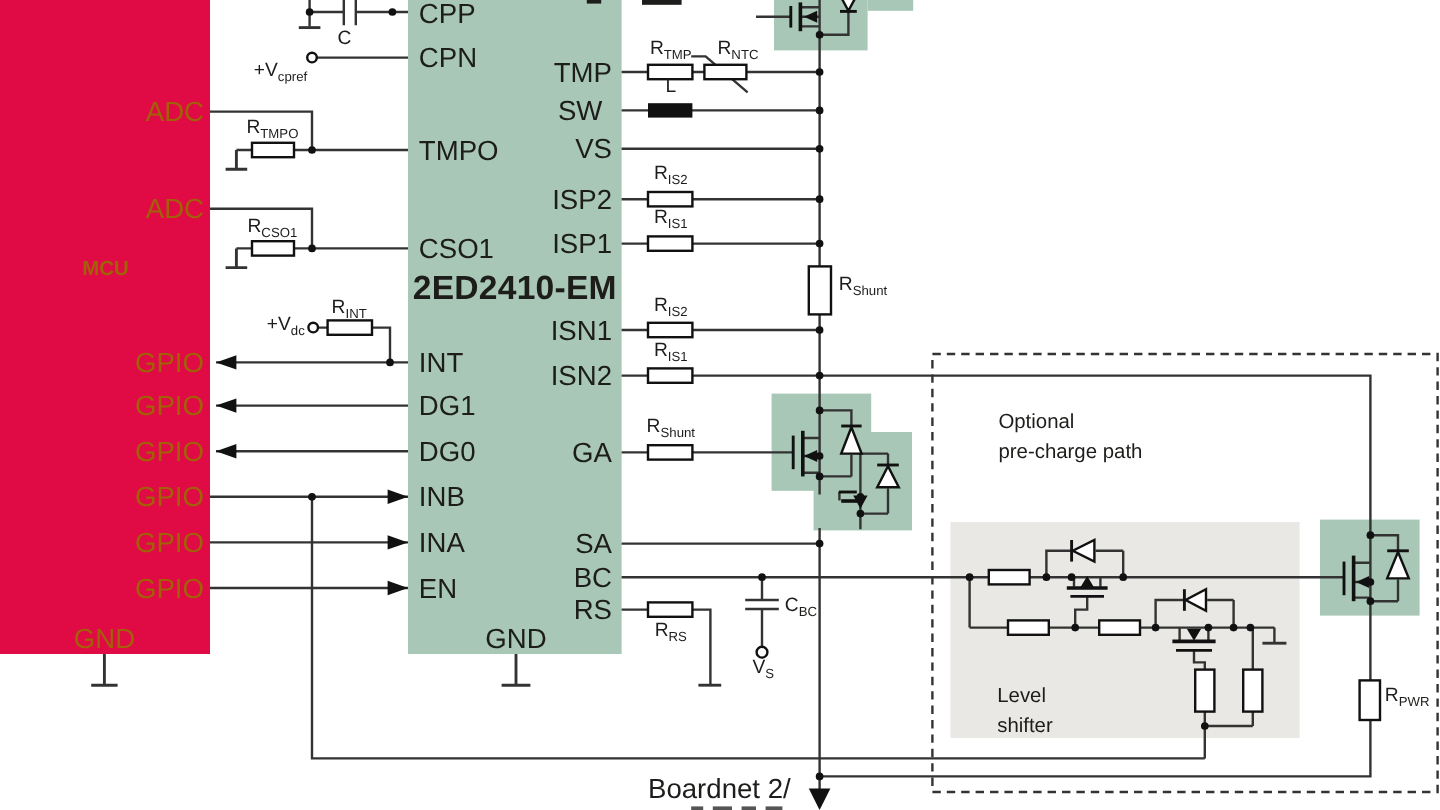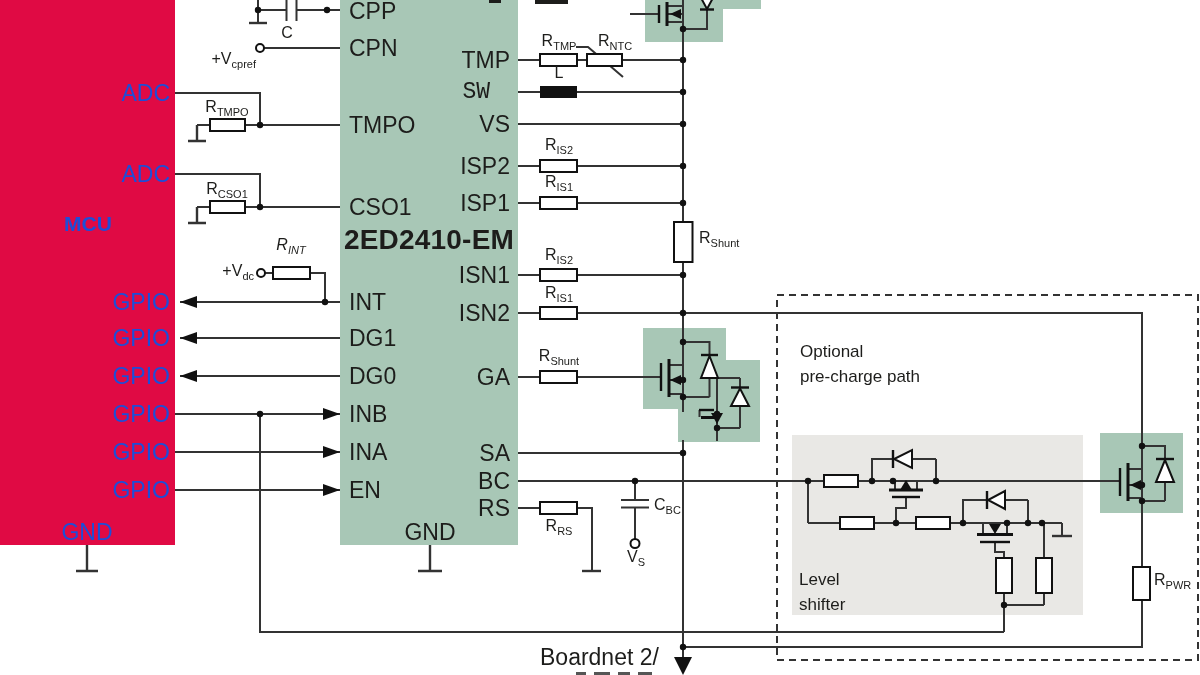--- a/index.html
+++ b/index.html
@@ -3,29 +3,29 @@
 <meta charset="utf-8">
 <style>
   html,body{margin:0;padding:0;background:#fff;}
   #stage{position:relative;width:1200px;height:675px;background:#ffffff;overflow:hidden;
          font-family:"Liberation Sans",sans-serif;color:#1d1d1b;}
   .block{position:absolute;}
   #mcu-block{left:0;top:0;width:175px;height:545px;background:#e00a44;z-index:1;}
   #chip-block{left:340px;top:0;width:178px;height:545px;background:#a8c7b6;z-index:1;}
   #wires-svg{position:absolute;left:0;top:0;z-index:2;}
   .lbl{position:absolute;z-index:3;font-size:23px;line-height:22px;white-space:nowrap;}
-  .white{color:#1d4ed8;}
+  .white{color:#a16207;}
   .bold{font-weight:bold;}
   .ctr{text-align:center;}
   .rgt{text-align:right;}
   .comp{font-size:16px;line-height:20px;}
   .lbl sub{font-size:11px;line-height:10px;}
-  .title-mcu{font-size:21px;}
+  .title-mcu{font-size:17px;}
   .title-chip{font-size:28px;letter-spacing:0.2px;}
-  .ann{font-size:17px;line-height:25px;}
+  .ann{font-size:17px;line-height:25px;margin-left:32px;}
 </style>
 </head>
 <body>
 
 <div id="stage">
 
   <div id="mcu-block" class="block"></div>
   <div id="chip-block" class="block"></div>
 
   <svg id="wires-svg" width="1200" height="675" viewBox="0 0 1200 675">
@@ -244,34 +244,34 @@
   <div class="lbl" style="left:349px;top:291px;">INT</div>
   <div class="lbl" style="left:349px;top:327px;">DG1</div>
   <div class="lbl" style="left:349px;top:365px;">DG0</div>
   <div class="lbl" style="left:349px;top:403px;">INB</div>
   <div class="lbl" style="left:349px;top:441px;">INA</div>
   <div class="lbl" style="left:349px;top:479px;">EN</div>
   <div class="lbl bold title-chip ctr" style="left:340px;top:229px;width:178px;">2ED2410-EM</div>
   <div class="lbl ctr" style="left:400px;top:521px;width:60px;">GND</div>
 
   <div class="lbl rgt" style="left:420px;top:49px;width:90px;">TMP</div>
-  <div class="lbl rgt" style="left:400px;top:81px;width:90px;font-family:Liberation Mono, monospace;">SW</div>
+  <div class="lbl rgt" style="left:412px;top:81px;width:90px;">SW</div>
   <div class="lbl rgt" style="left:420px;top:113px;width:90px;">VS</div>
   <div class="lbl rgt" style="left:420px;top:155px;width:90px;">ISP2</div>
   <div class="lbl rgt" style="left:420px;top:192px;width:90px;">ISP1</div>
   <div class="lbl rgt" style="left:420px;top:264px;width:90px;">ISN1</div>
   <div class="lbl rgt" style="left:420px;top:302px;width:90px;">ISN2</div>
   <div class="lbl rgt" style="left:420px;top:366px;width:90px;">GA</div>
   <div class="lbl rgt" style="left:420px;top:442px;width:90px;">SA</div>
   <div class="lbl rgt" style="left:420px;top:470px;width:90px;">BC</div>
   <div class="lbl rgt" style="left:420px;top:497px;width:90px;">RS</div>
 
   <div class="lbl comp ctr" style="left:192px;top:97px;width:70px;"><span>R</span><sub>TMPO</sub></div>
   <div class="lbl comp ctr" style="left:192px;top:179px;width:70px;"><span>R</span><sub>CSO1</sub></div>
-  <div class="lbl comp ctr" style="left:256px;top:235px;width:70px;font-style:italic;"><span>R</span><sub>INT</sub></div>
+  <div class="lbl comp ctr" style="left:256px;top:247px;width:70px;"><span>R</span><sub>INT</sub></div>
   <div class="lbl comp rgt" style="left:176px;top:49px;width:80px;"><span>+V</span><sub>cpref</sub></div>
   <div class="lbl comp rgt" style="left:174px;top:261px;width:80px;"><span>+V</span><sub>dc</sub></div>
   <div class="lbl comp ctr" style="left:277px;top:23px;width:20px;"><span>C</span><sub></sub></div>
   <div class="lbl comp ctr" style="left:524px;top:31px;width:70px;"><span>R</span><sub>TMP</sub></div>
   <div class="lbl comp ctr" style="left:580px;top:31px;width:70px;"><span>R</span><sub>NTC</sub></div>
   <div class="lbl comp ctr" style="left:544px;top:63px;width:30px;"><span>L</span><sub></sub></div>
   <div class="lbl comp ctr" style="left:524px;top:135px;width:70px;"><span>R</span><sub>IS2</sub></div>
   <div class="lbl comp ctr" style="left:524px;top:172px;width:70px;"><span>R</span><sub>IS1</sub></div>
   <div class="lbl comp" style="left:699px;top:228px;"><span>R</span><sub>Shunt</sub></div>
   <div class="lbl comp ctr" style="left:524px;top:245px;width:70px;"><span>R</span><sub>IS2</sub></div>

